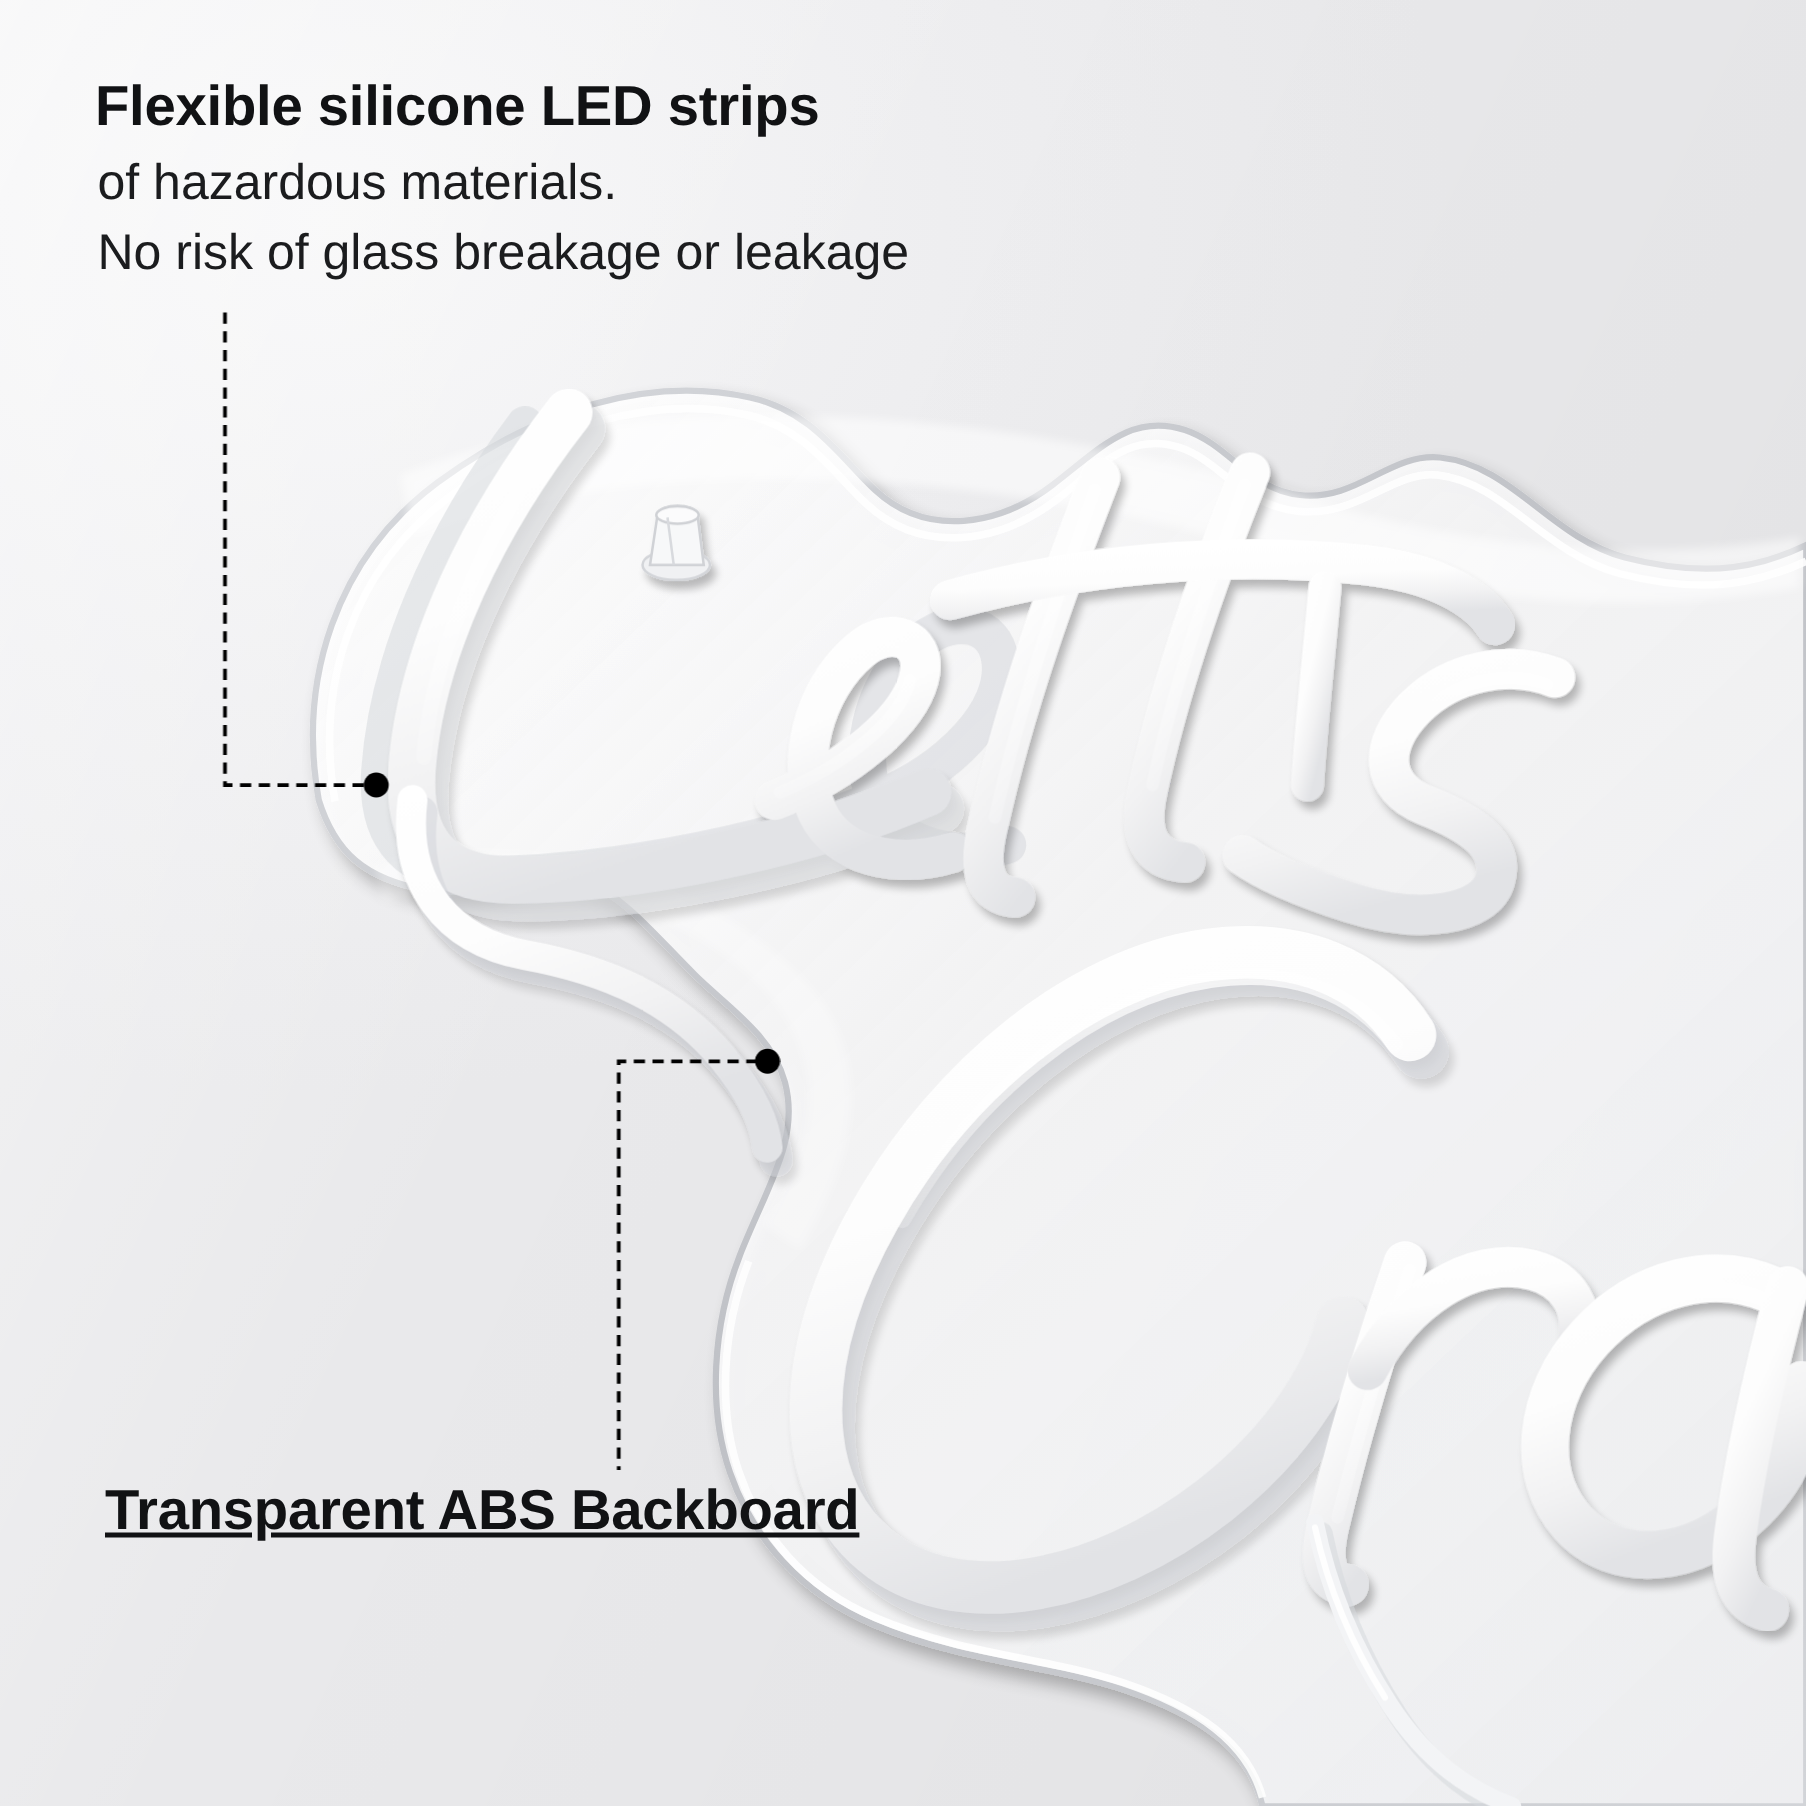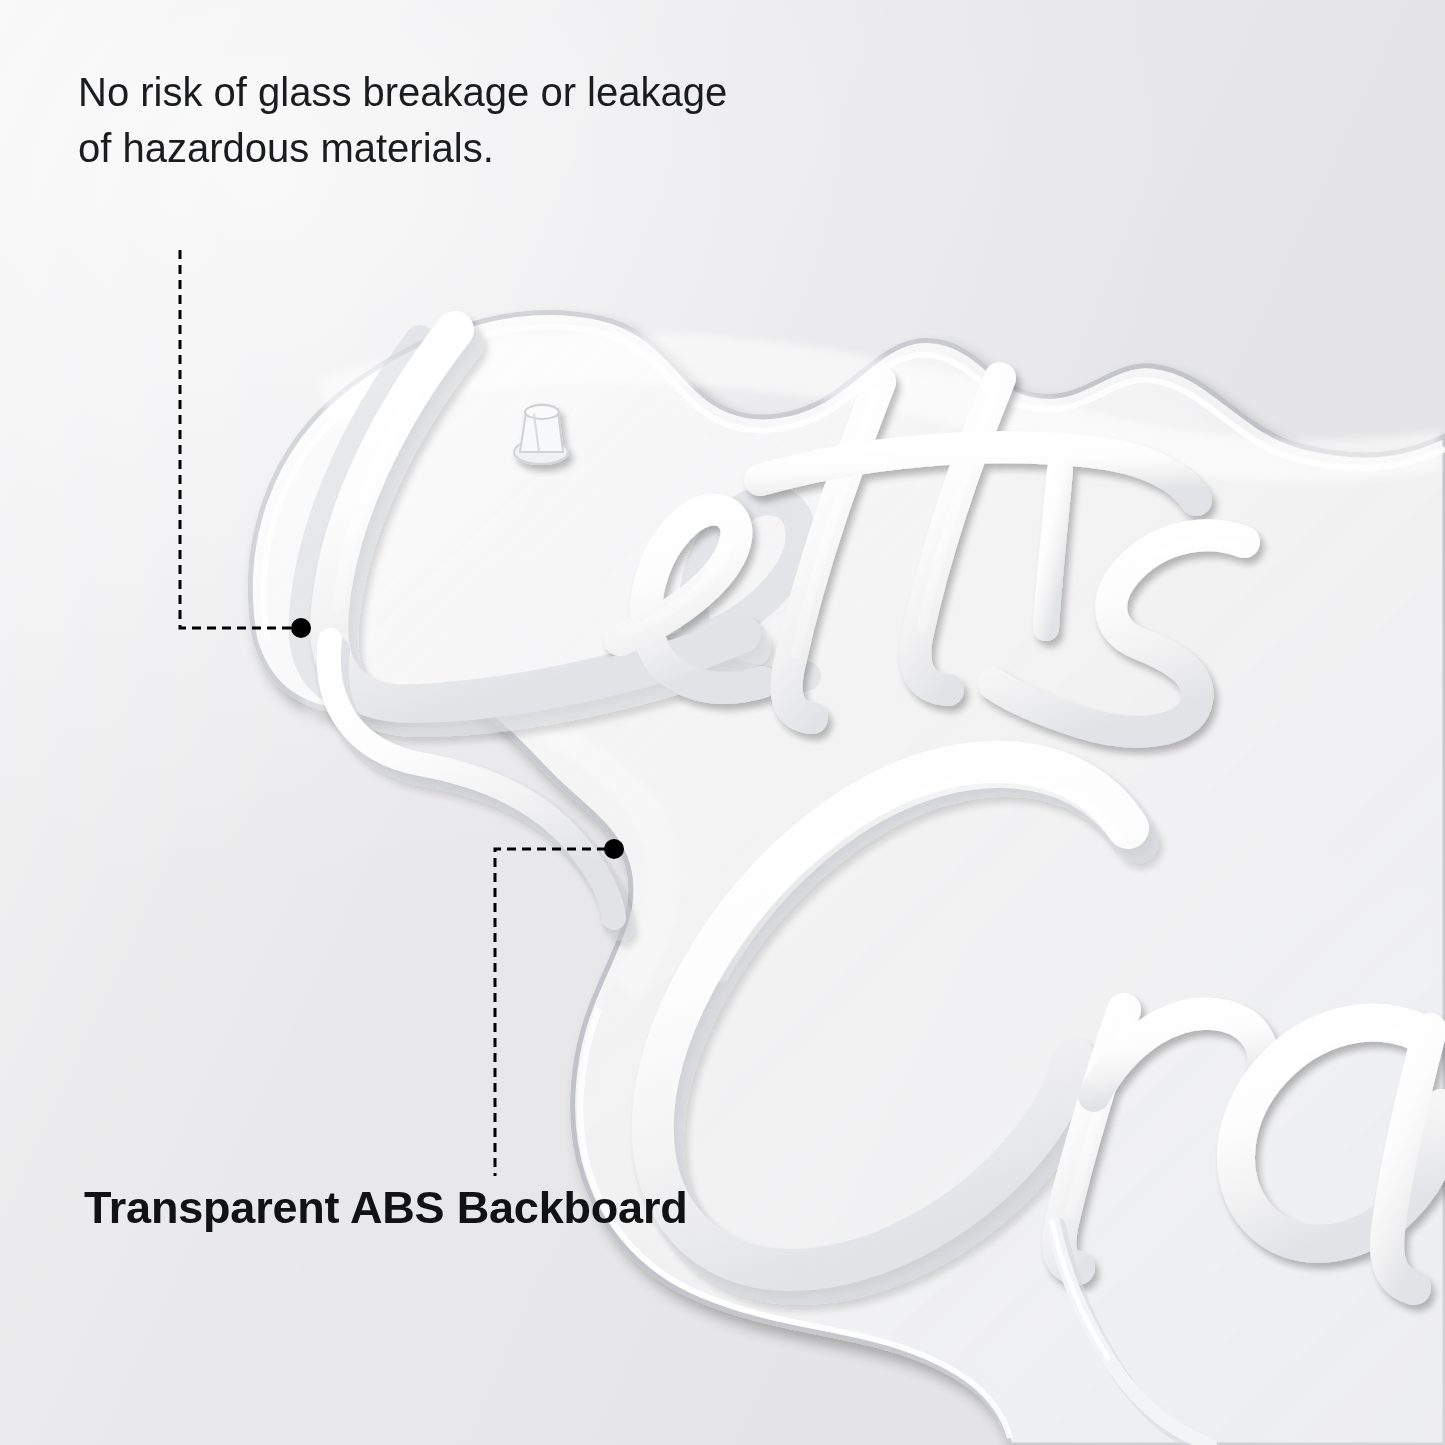--- a/index.html
+++ b/index.html
@@ -39,21 +39,21 @@
     color:#1b1c1e;
     font-weight:400;
   }
   .c-body div{white-space:nowrap;}
 
   #callout-top{left:76px;top:58px;}
   #callout-top .c-head{font-size:45px;line-height:54px;}
   #callout-top .c-body{font-size:40px;line-height:56px;margin-top:6px;margin-left:2px;}
 
   #callout-bottom{left:84px;top:1181px;}
-  #callout-bottom .c-head{font-size:45px;line-height:54px;}
+  #callout-bottom .c-head{font-size:45px;line-height:54px;text-decoration:underline;}
   #callout-bottom .c-body{font-size:40px;line-height:56px;margin-top:6px;margin-left:2px;}
 </style>
 </head>
 <body>
 
 <div id="stage">
 
   <div class="photo-bg"></div>
 
   <svg id="art" viewBox="0 0 1445 1445" xmlns="http://www.w3.org/2000/svg">
@@ -264,23 +264,24 @@
 
     <g stroke="#000000" stroke-width="3" fill="none" stroke-dasharray="9 6">
       <path d="M 180,250 L 180,628 L 293,628"></path>
       <path d="M 606,849 L 495,849 L 495,1176"></path>
     </g>
     <circle cx="301" cy="628" r="10" fill="#000000"></circle>
     <circle cx="614" cy="849" r="10" fill="#000000"></circle>
   </svg>
 
   <div class="callout" id="callout-top">
+    <div class="c-head">Flexible silicone LED strips</div>
     <div class="c-body">
+      <div>of hazardous materials.</div>
       <div>No risk of glass breakage or leakage</div>
-      <div>of hazardous materials.</div>
     </div>
   </div>
 
   <div class="callout" id="callout-bottom">
     <div class="c-head">Transparent ABS Backboard</div>
   </div>
 
 </div>
 
 </body></html>

